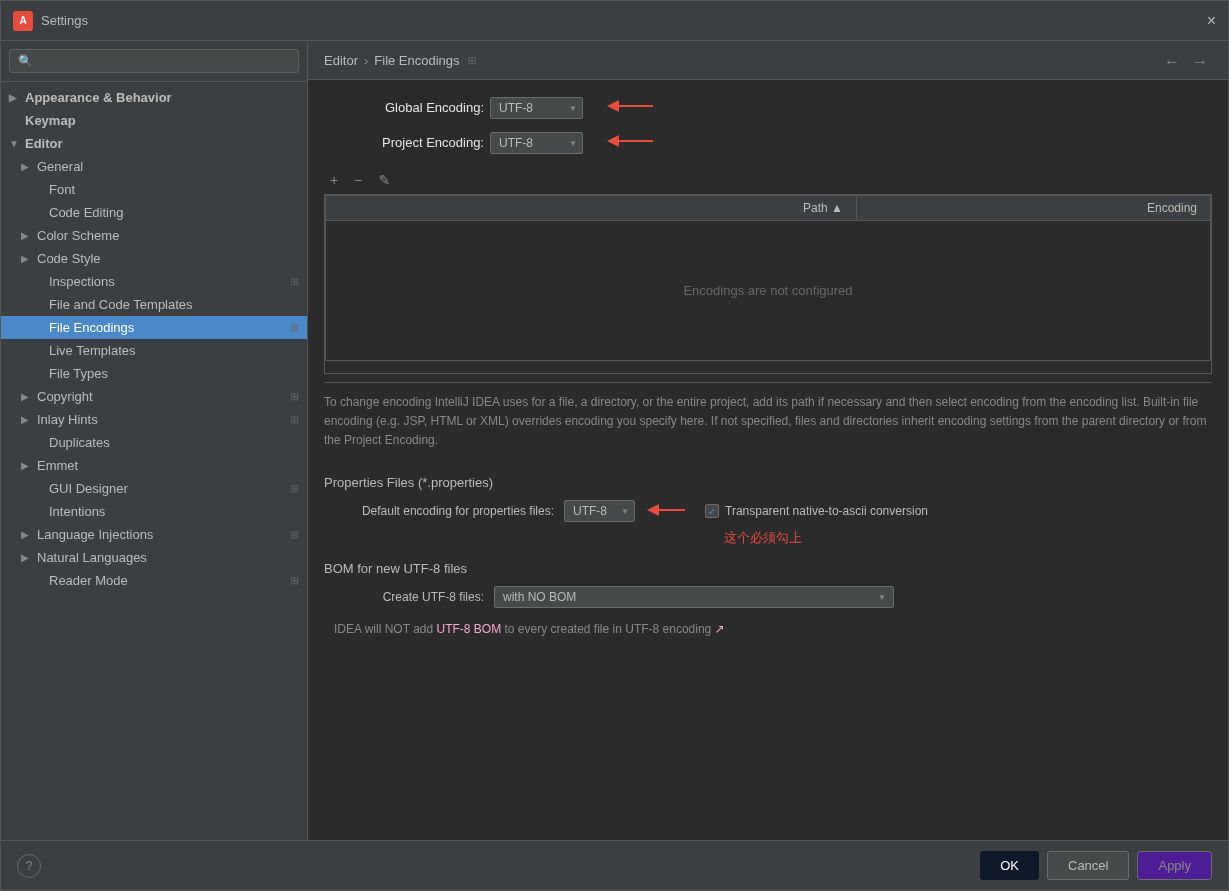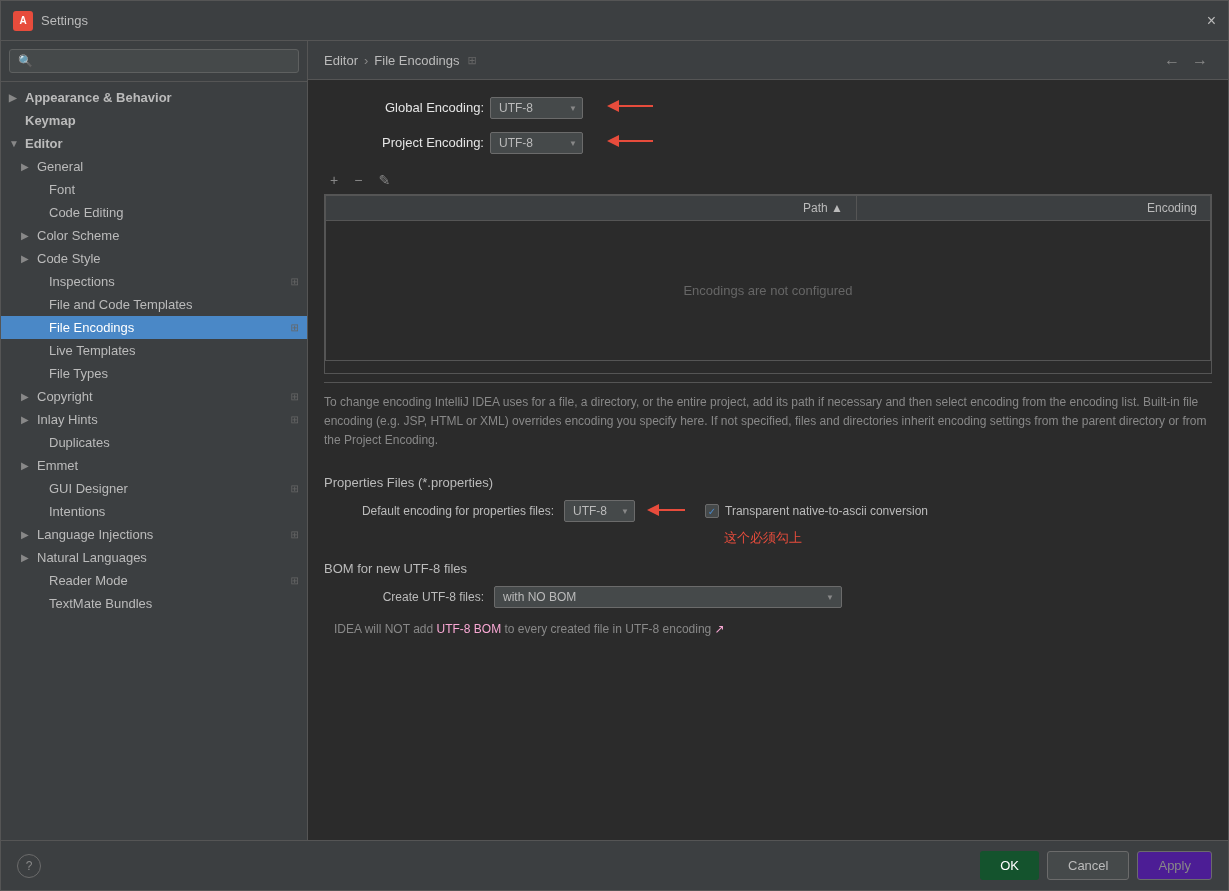--- a/index.html
+++ b/index.html
@@ -66,32 +66,32 @@
     .prop-label { width: 230px; text-align: right; margin-right: 10px; color: #bbbbbb; flex-shrink: 0; font-size: 12px; }
     .prop-controls { display: flex; align-items: center; gap: 10px; }
     .checkbox-wrapper { display: flex; align-items: center; gap: 6px; cursor: pointer; }
     .checkbox-box { width: 14px; height: 14px; background: #45494a; border: 1px solid #6b6b6b; border-radius: 2px; display: flex; align-items: center; justify-content: center; flex-shrink: 0; }
     .checkbox-box.checked::after { content: '✓'; font-size: 10px; color: #4a88c7; }
     .checkbox-label { color: #bbbbbb; font-size: 12px; }
 
     
     .bom-row { display: flex; align-items: center; margin-bottom: 8px; }
     .bom-label { width: 160px; text-align: right; margin-right: 10px; color: #bbbbbb; flex-shrink: 0; font-size: 12px; }
-    .bom-select { background: #45494a; border: 1px solid #6b6b6b; color: #bbbbbb; padding: 3px 8px; border-radius: 2px; font-size: 12px; width: 348px; appearance: none; -webkit-appearance: none; }
+    .bom-select { background: #45494a; border: 1px solid #6b6b6b; color: #bbbbbb; padding: 3px 8px; border-radius: 2px; font-size: 12px; width: 400px; appearance: none; -webkit-appearance: none; }
     .bom-select-wrapper { position: relative; display: inline-block; }
     .bom-select-wrapper::after { content: '▼'; position: absolute; right: 8px; top: 50%; transform: translateY(-50%); font-size: 8px; color: #888; pointer-events: none; }
 
     .link-row { font-size: 12px; color: #888; padding: 6px 0; }
     .link-row a { color: #f9a8d4; text-decoration: none; }
 
     
     .bottom-bar { height: 50px; background: #3c3f41; border-top: 1px solid #555; display: flex; align-items: center; justify-content: space-between; padding: 0 16px; flex-shrink: 0; }
     .help-btn { background: none; border: 1px solid #6b6b6b; color: #888; width: 24px; height: 24px; border-radius: 12px; cursor: pointer; font-size: 12px; display: flex; align-items: center; justify-content: center; }
     .action-btns { display: flex; gap: 8px; }
-    .btn-ok { background: #14532d; border: none; color: white; padding: 6px 20px; border-radius: 3px; cursor: pointer; font-size: 13px; }
+    .btn-ok { background: #0f172a; border: none; color: white; padding: 6px 20px; border-radius: 3px; cursor: pointer; font-size: 13px; }
     .btn-cancel { background: #45494a; border: 1px solid #6b6b6b; color: #bbbbbb; padding: 6px 20px; border-radius: 3px; cursor: pointer; font-size: 13px; }
     .btn-apply { background: #4c1d95; border: 1px solid #6b6b6b; color: #888; padding: 6px 20px; border-radius: 3px; cursor: pointer; font-size: 13px; }
 
     
     ::-webkit-scrollbar { width: 8px; height: 8px; }
     ::-webkit-scrollbar-track { background: #3c3f41; }
     ::-webkit-scrollbar-thumb { background: #5a5a5a; border-radius: 4px; }
 
     .table-container { border: 1px solid #555; margin-bottom: 0; }
     .enc-table { width: 100%; border-collapse: collapse; }
@@ -228,24 +228,20 @@
           <span class="arrow">▶</span>
           <span class="item-label">Natural Languages</span>
         </div>
 
         <div class="tree-item level-2">
           <span class="arrow"></span>
           <span class="item-label">Reader Mode</span>
           <span class="item-icon">⊞</span>
         </div>
 
-        <div class="tree-item level-2">
-          <span class="arrow"></span>
-          <span class="item-label">TextMate Bundles</span>
-        </div>
 
       </div>
     </div>
 
     <div class="content-area">
 
       <div class="content-header">
         <div class="breadcrumb">
           <span>Editor</span>
           <span class="breadcrumb-sep">›</span>

